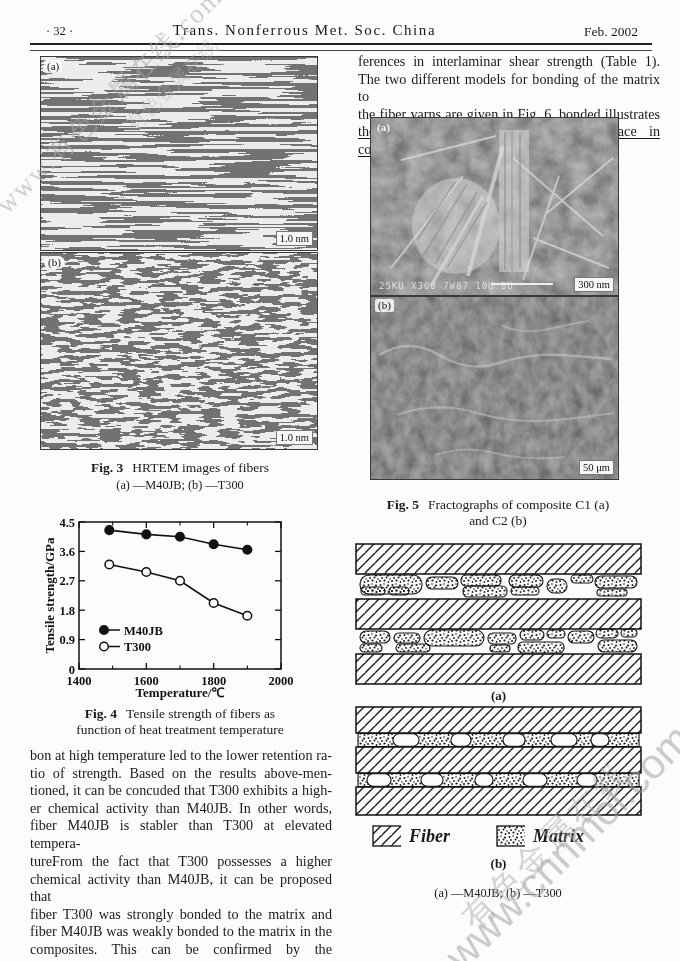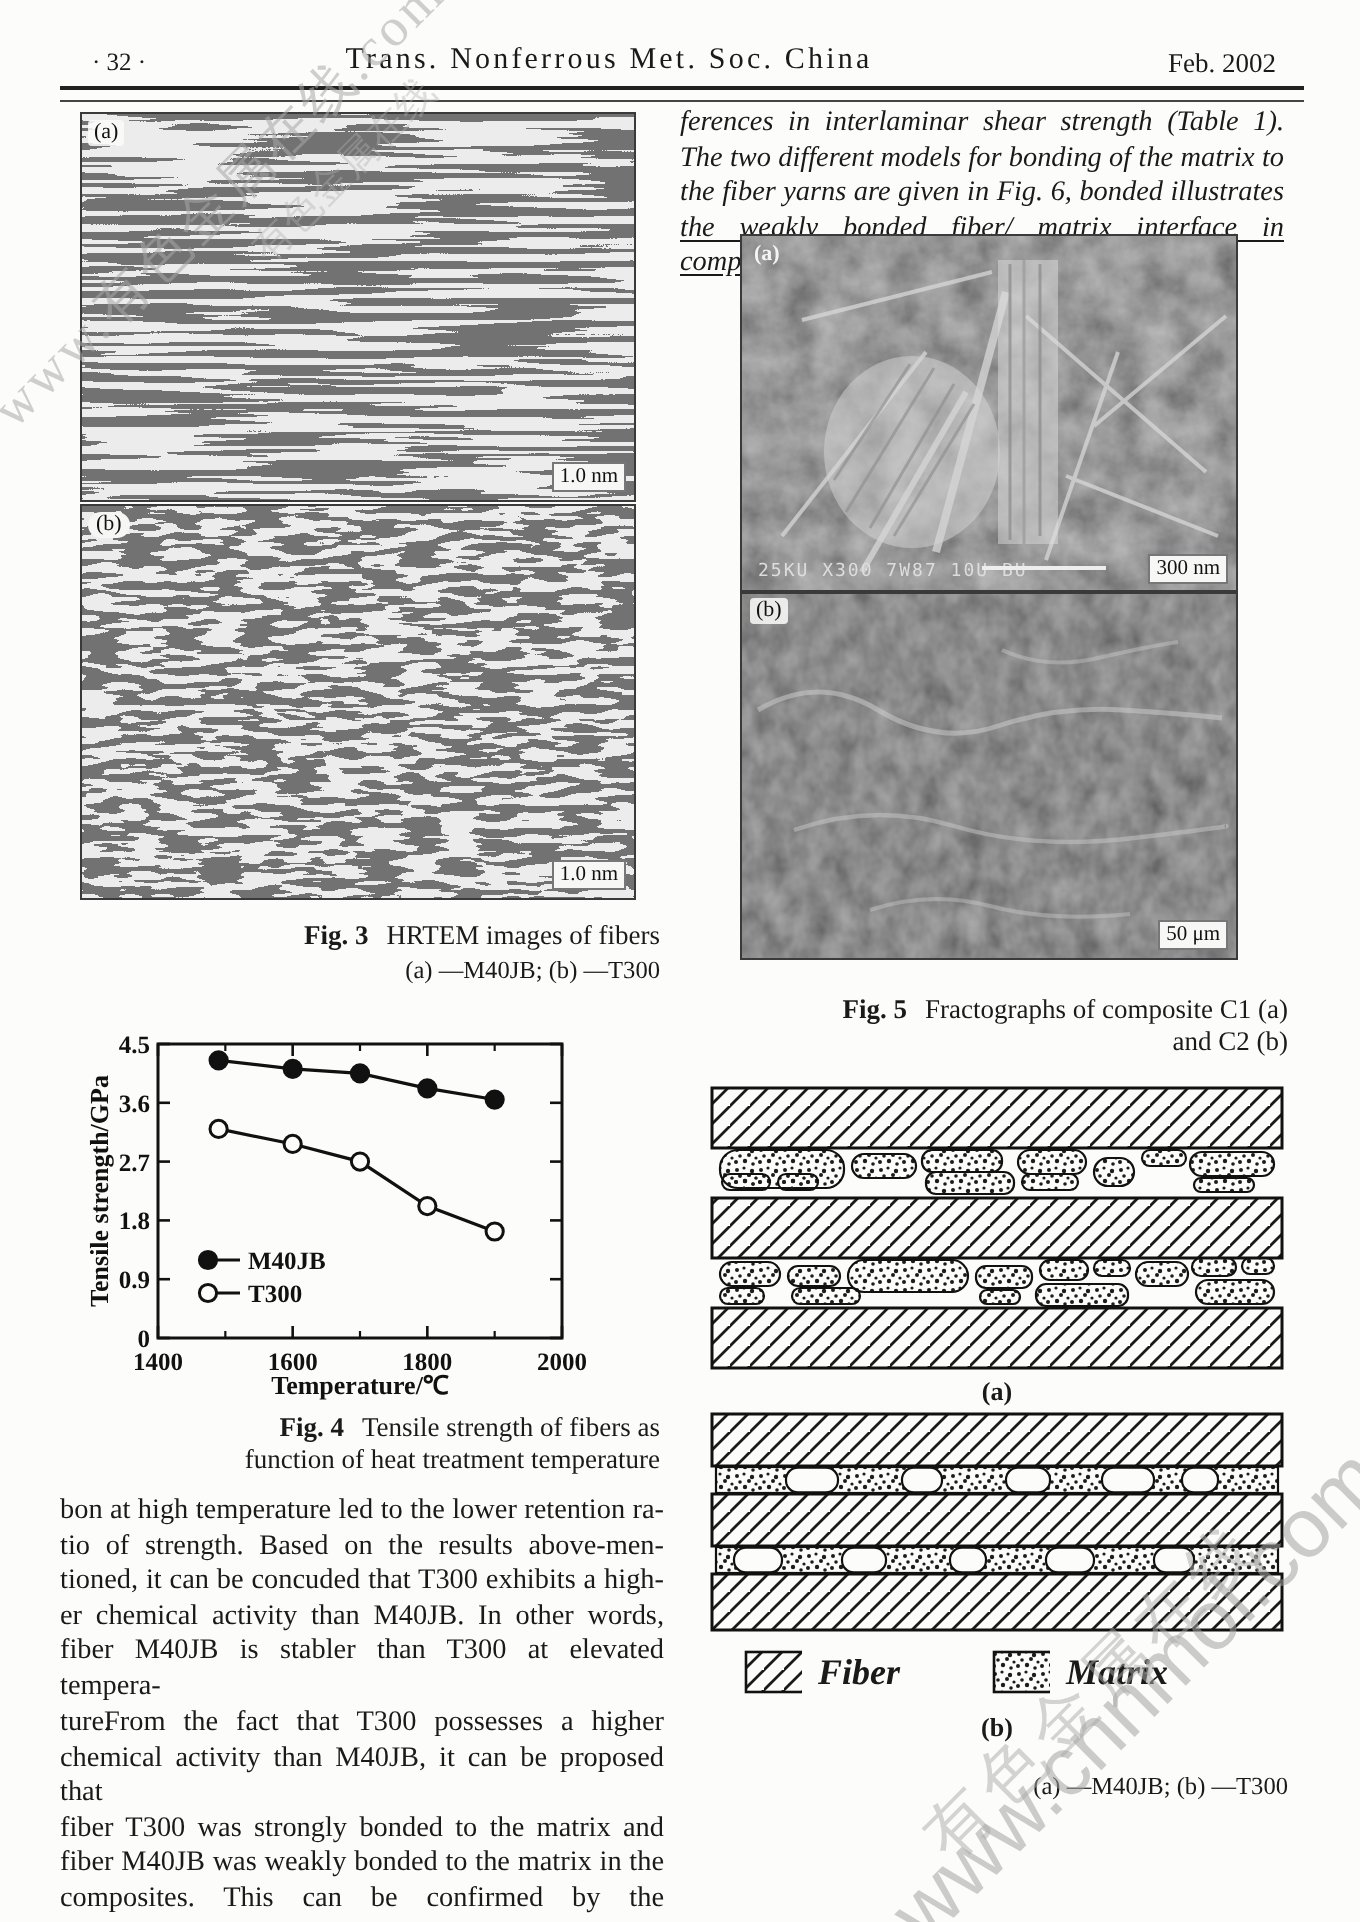--- a/index.html
+++ b/index.html
@@ -23,21 +23,21 @@
   .photo{position:absolute;border:1px solid #3a3a3a;background:#555;overflow:hidden;}
   .photo svg{display:block;}
   .chip{position:absolute;font-size:11px;line-height:13px;}
   .chip-light{background:rgba(252,252,250,.85);color:#111;padding:0 3px;border-radius:2px;}
   .chip-oval{background:#f6f6f4;color:#111;padding:0 4px;border-radius:7px;}
   .chip-white-text{color:#f4f4f4;font-weight:bold;}
   .scalebox{position:absolute;background:#f7f7f5;color:#111;padding:0 3px;font-size:10.5px;line-height:13px;border:1px solid #777;}
   .sembar-text{position:absolute;color:#ddd;font-family:"DejaVu Sans Mono",monospace;font-size:9px;letter-spacing:1px;}
   .scaleline{position:absolute;background:#eee;height:2px;}
   
-  .caption{position:absolute;text-align:right;font-size:13.5px;font-family:Liberation Serif, serif;}
+  .caption{position:absolute;text-align:center;font-size:13.5px;font-family:Liberation Serif, serif;}
   .caption .tag{font-weight:bold;margin-right:9px;}
   .caption .sub{font-size:12.3px;margin-top:2px;}
   
   .para{position:absolute;font-size:14.2px;line-height:17.6px;}
   .tline{text-align:justify;text-align-last:justify;}
   .tline.noj{text-align-last:left;}
   .tline.ind{text-indent:22px;}
   .tline.und{text-decoration:underline;text-underline-offset:2px;}
   
   .chart-wrap{position:absolute;left:42px;top:511px;width:292px;height:196px;}
@@ -224,21 +224,21 @@
       <div class="tline noj">ture.</div>
     </div>
   <div class="para" style="left:30px;top:853px;width:302px;">
       <div class="tline ind">From the fact that T300 possesses a higher</div>
       <div class="tline">chemical activity than M40JB, it can be proposed that</div>
       <div class="tline">fiber T300 was strongly bonded to the matrix and</div>
       <div class="tline">fiber M40JB was weakly bonded to the matrix in the</div>
       <div class="tline">composites. This can be confirmed by the differences</div>
     </div>
 
-  <div class="para" style="left:340px;top:53px;width:302px;font-style:italic;">
+  <div class="para" style="left:358px;top:53px;width:302px;">
       <div class="tline">ferences in interlaminar shear strength (Table 1).</div>
       <div class="tline">The two different models for bonding of the matrix to</div>
       <div class="tline">the fiber yarns are given in Fig. 6, bonded illustrates</div>
       <div class="tline und">the weakly bonded fiber/ matrix interface in composite</div>
     </div>
 
   <div class="photo" style="left:370px;top:117px;width:247px;height:177px;">
     <svg width="247" height="177">
       <rect width="247" height="177" filter="url(#f-sem-a)"></rect>
       <g opacity="0.75" stroke="#d8d8d8">

